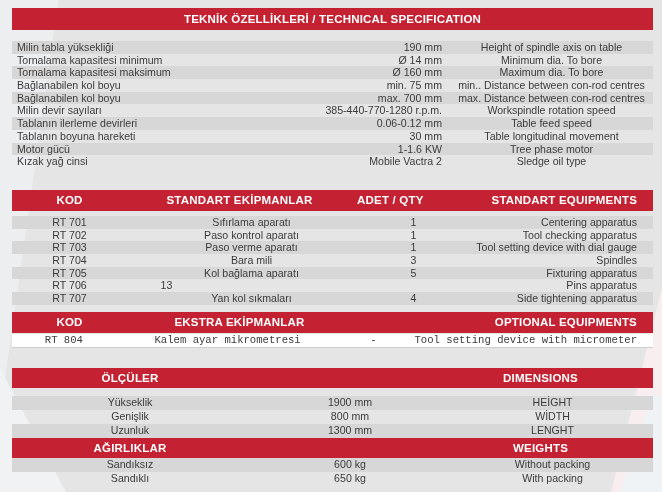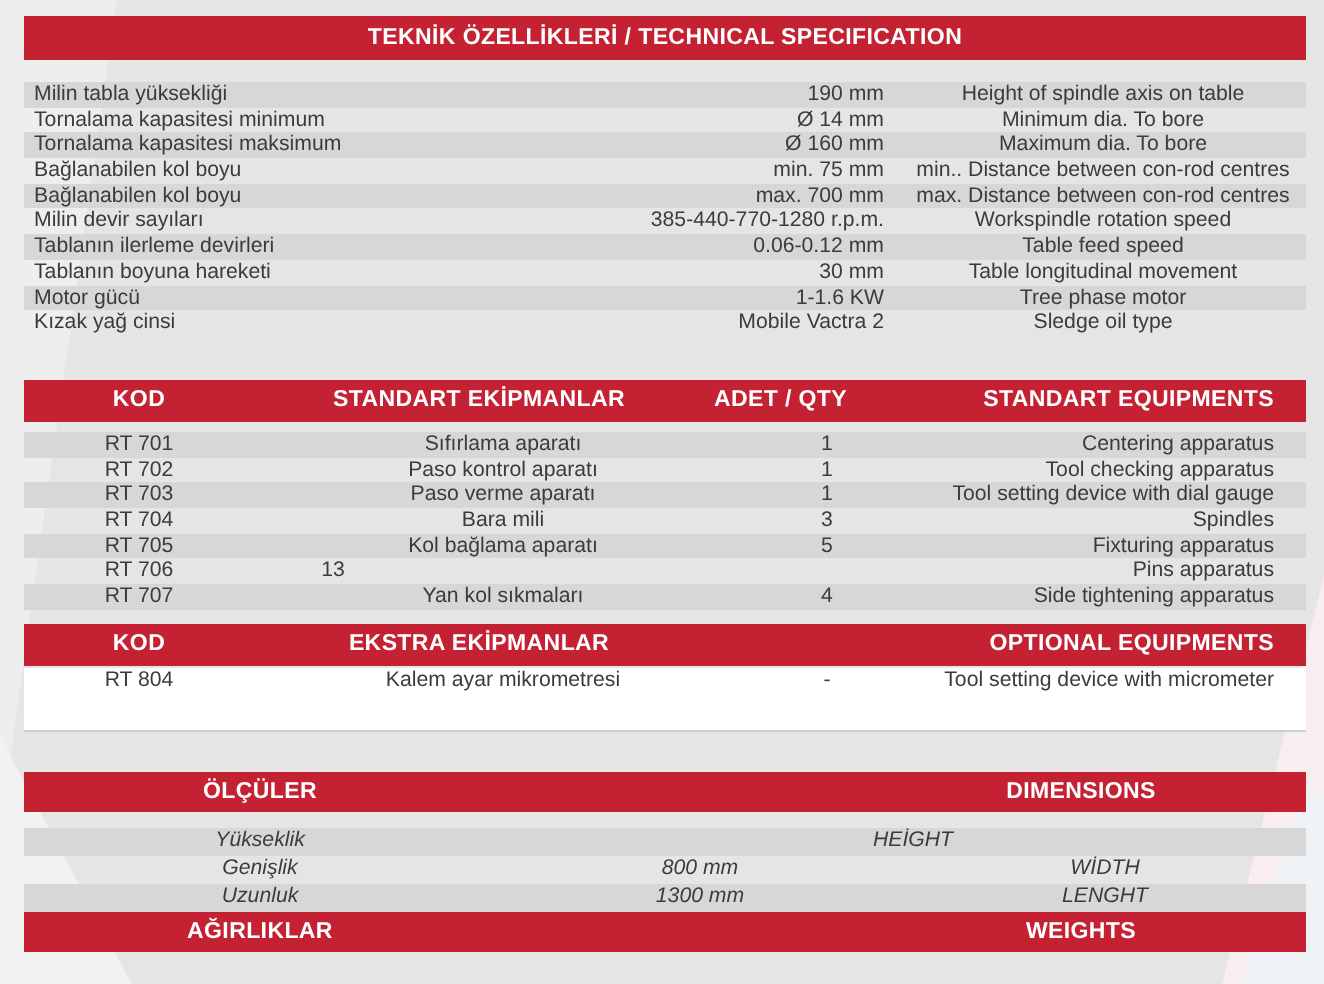--- a/index.html
+++ b/index.html
@@ -21,42 +21,42 @@
 
   .banner {
     background:#c42233; color:#ffffff; font-weight:bold;
     font-size:11.5px; letter-spacing:0.2px;
   }
   .title-banner { height:22px; line-height:22px; text-align:center; margin-bottom:11px; }
 
   .row { display:flex; font-size:10.6px;gap:12px; }
   .spec-row  { height:12.7px; line-height:12.7px; }
   .equip-row { height:12.7px; line-height:12.7px; }
-  .dim-row   { height:14px; line-height:12.4px;font-style:italic; }
+  .dim-row   { height:14px; line-height:12.4px; }
 
   .striped .row:nth-child(odd) { background:#d7d7d7; }
 
   
   .c-tr  { width:248px; padding-left:5px; text-align:left; white-space:nowrap; }
   .c-val { width:170px; text-align:right; white-space:nowrap; }
   .c-en  { flex:1; text-align:center; padding-right:4px; white-space:nowrap; }
 
   .spec-table { margin-bottom:22px; }
 
   
   .e-kod  { width:110px; padding-left:5px; text-align:center; white-space:nowrap; }
   .e-name { width:235px; text-align:center; white-space:nowrap; }
   .e-qty  { width:65px;  text-align:center; white-space:nowrap; }
   .e-en   { flex:1; text-align:right; padding-right:16px; white-space:nowrap; }
 
   .equip-banner { height:21px; line-height:21px; display:flex; margin-bottom:5px; }
   .equip-table  { margin-bottom:7px; }
 
   .opt-banner { height:21px; line-height:21px; display:flex; margin-bottom:1px; }
-  .opt-row    { height:32px; line-height:13px; border-bottom:1px solid #cfcfcf; background:#ffffff; }
+  .opt-row    { height:14px; line-height:13px; border-bottom:1px solid #cfcfcf; background:#ffffff;font-family:Liberation Mono, monospace; }
   .opt-section { margin-bottom:20px; }
 
   
   .d-tr  { width:236px; text-align:center; white-space:nowrap; }
   .d-val { width:180px; text-align:center; white-space:nowrap; }
   .d-en  { flex:1; text-align:center; white-space:nowrap; }
 
   .dim-banner { height:20px; line-height:20px; display:flex; }
   .dim-spacer { height:8px; }
 </style>
@@ -195,35 +195,48 @@
     <div class="banner dim-banner">
       <div class="d-tr">ÖLÇÜLER</div>
       <div class="d-val"></div>
       <div class="d-en">DIMENSIONS</div>
     </div>
     <div class="dim-spacer"></div>
 
     <div class="striped">
       <div class="row dim-row">
         <div class="d-tr">Yükseklik</div>
+        <div class="d-val">1900 mm</div>
         <div class="d-en">HEİGHT</div>
       </div>
       <div class="row dim-row">
         <div class="d-tr">Genişlik</div>
         <div class="d-val">800 mm</div>
         <div class="d-en">WİDTH</div>
       </div>
       <div class="row dim-row">
         <div class="d-tr">Uzunluk</div>
         <div class="d-val">1300 mm</div>
         <div class="d-en">LENGHT</div>
       </div>
     </div>
 
     <div class="banner dim-banner">
       <div class="d-tr">AĞIRLIKLAR</div>
       <div class="d-val"></div>
       <div class="d-en">WEIGHTS</div>
     </div>
 
+    <div class="striped">
+      <div class="row dim-row">
+        <div class="d-tr">Sandıksız</div>
+        <div class="d-val">600 kg</div>
+        <div class="d-en">Without packing</div>
+      </div>
+      <div class="row dim-row">
+        <div class="d-tr">Sandıklı</div>
+        <div class="d-val">650 kg</div>
+        <div class="d-en">With packing</div>
+      </div>
+    </div>
 
   </div>
 </div>
 
 </body></html>

